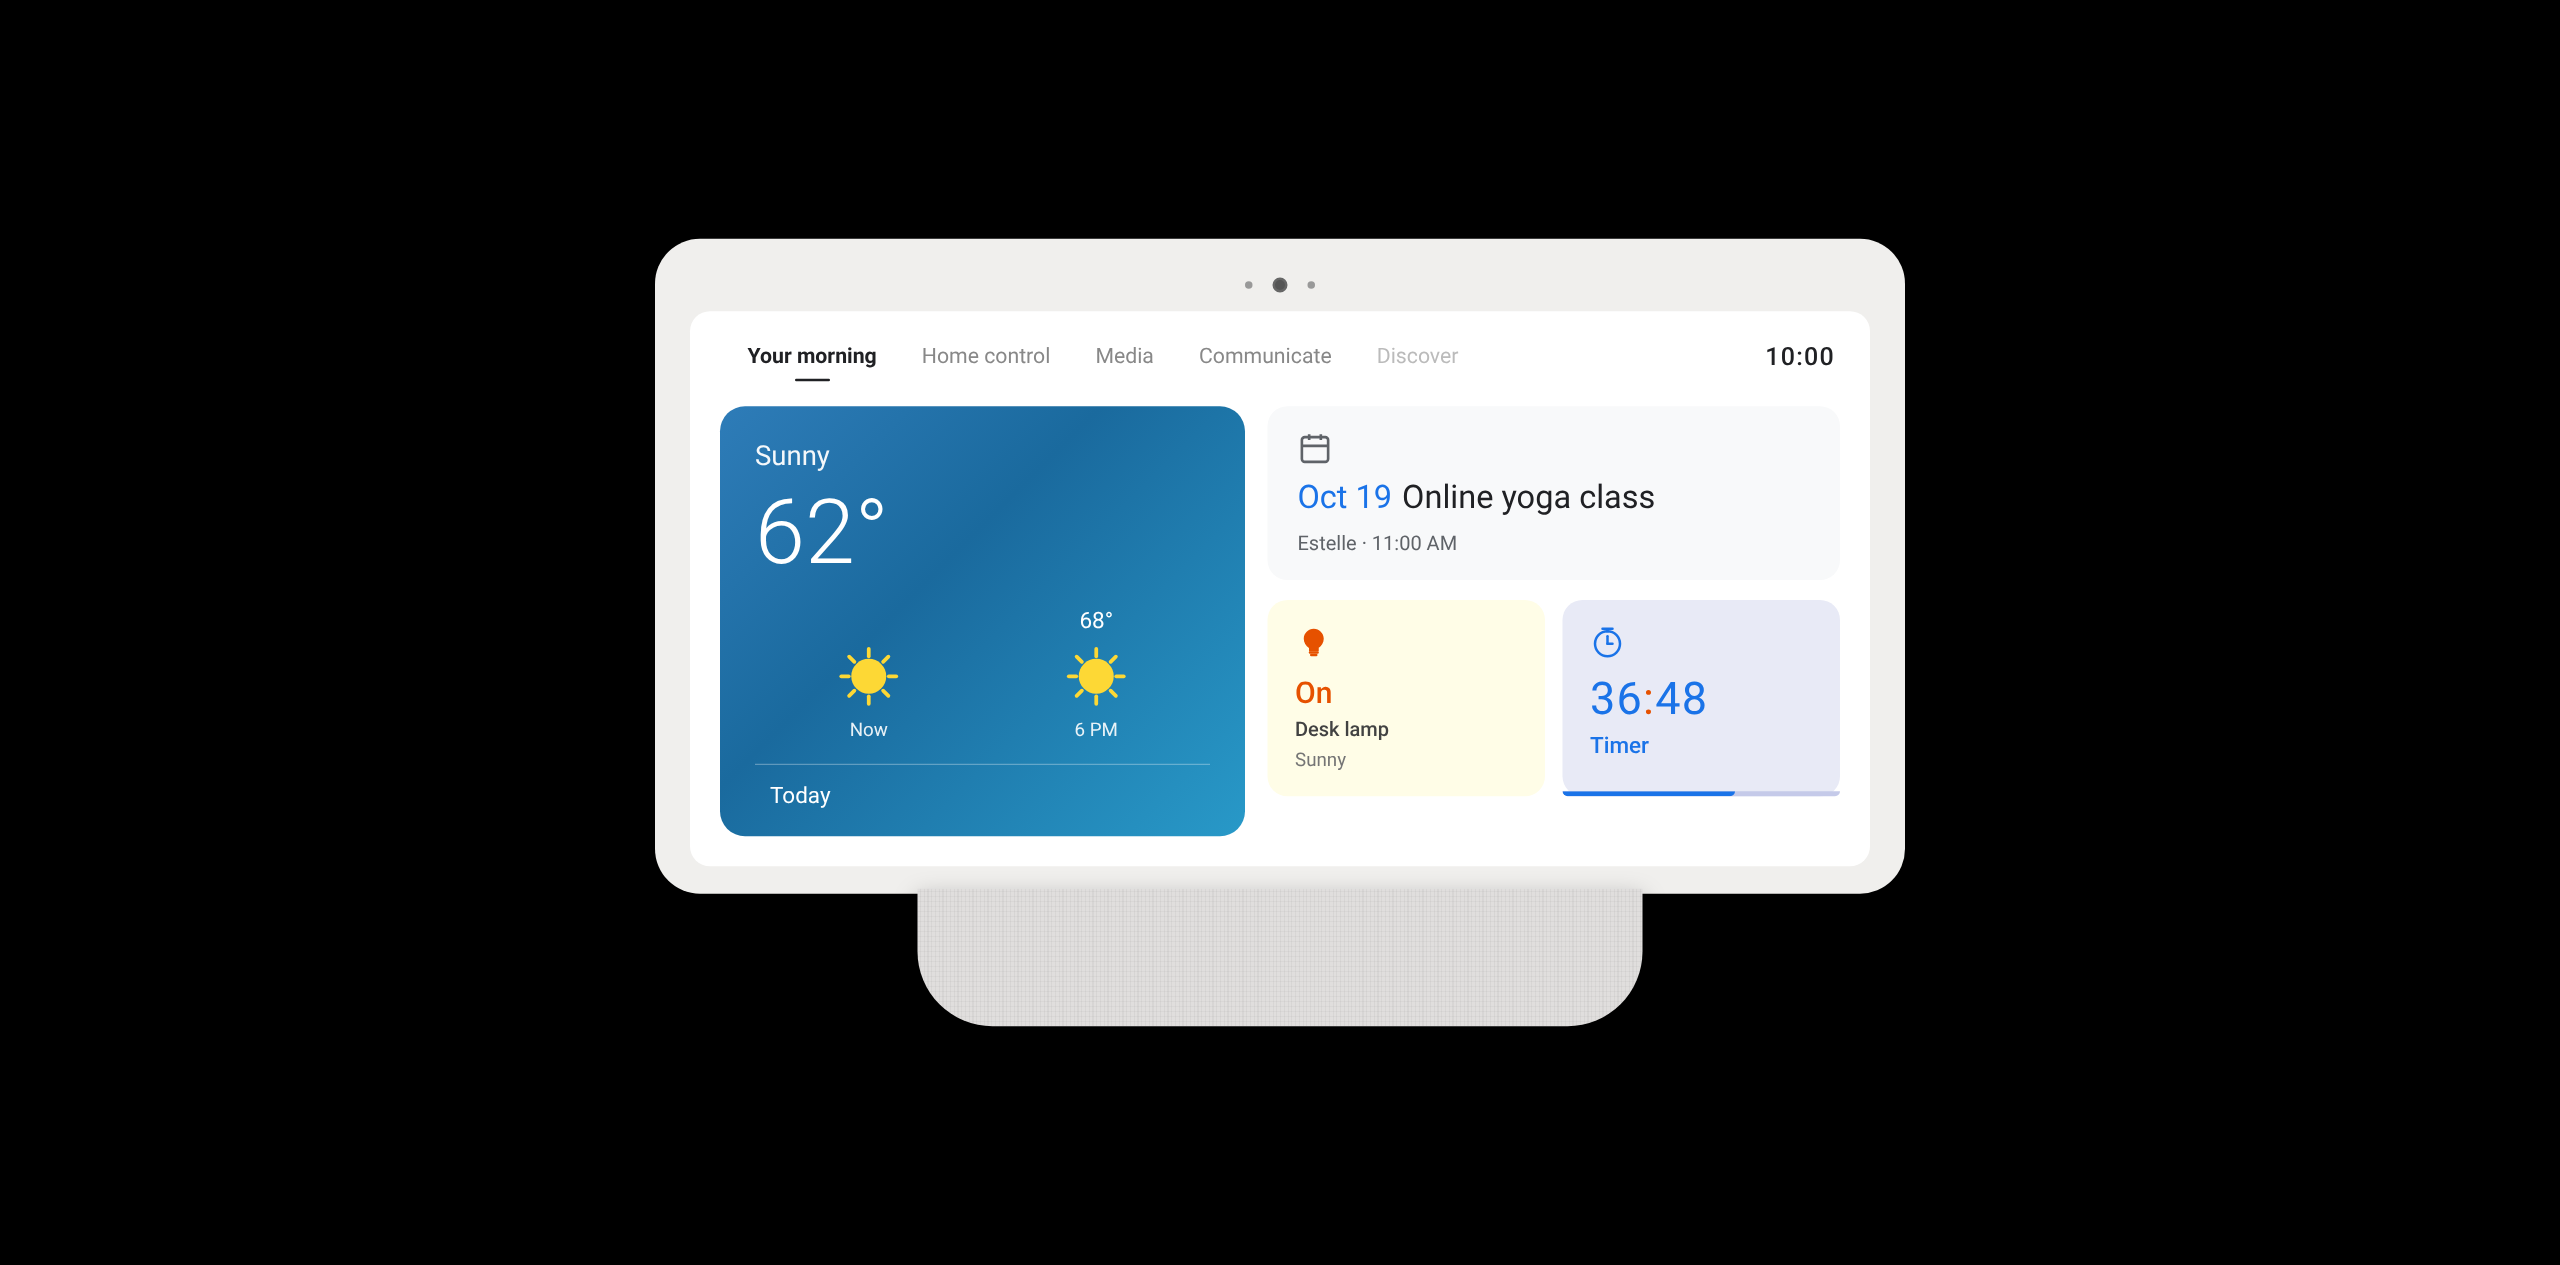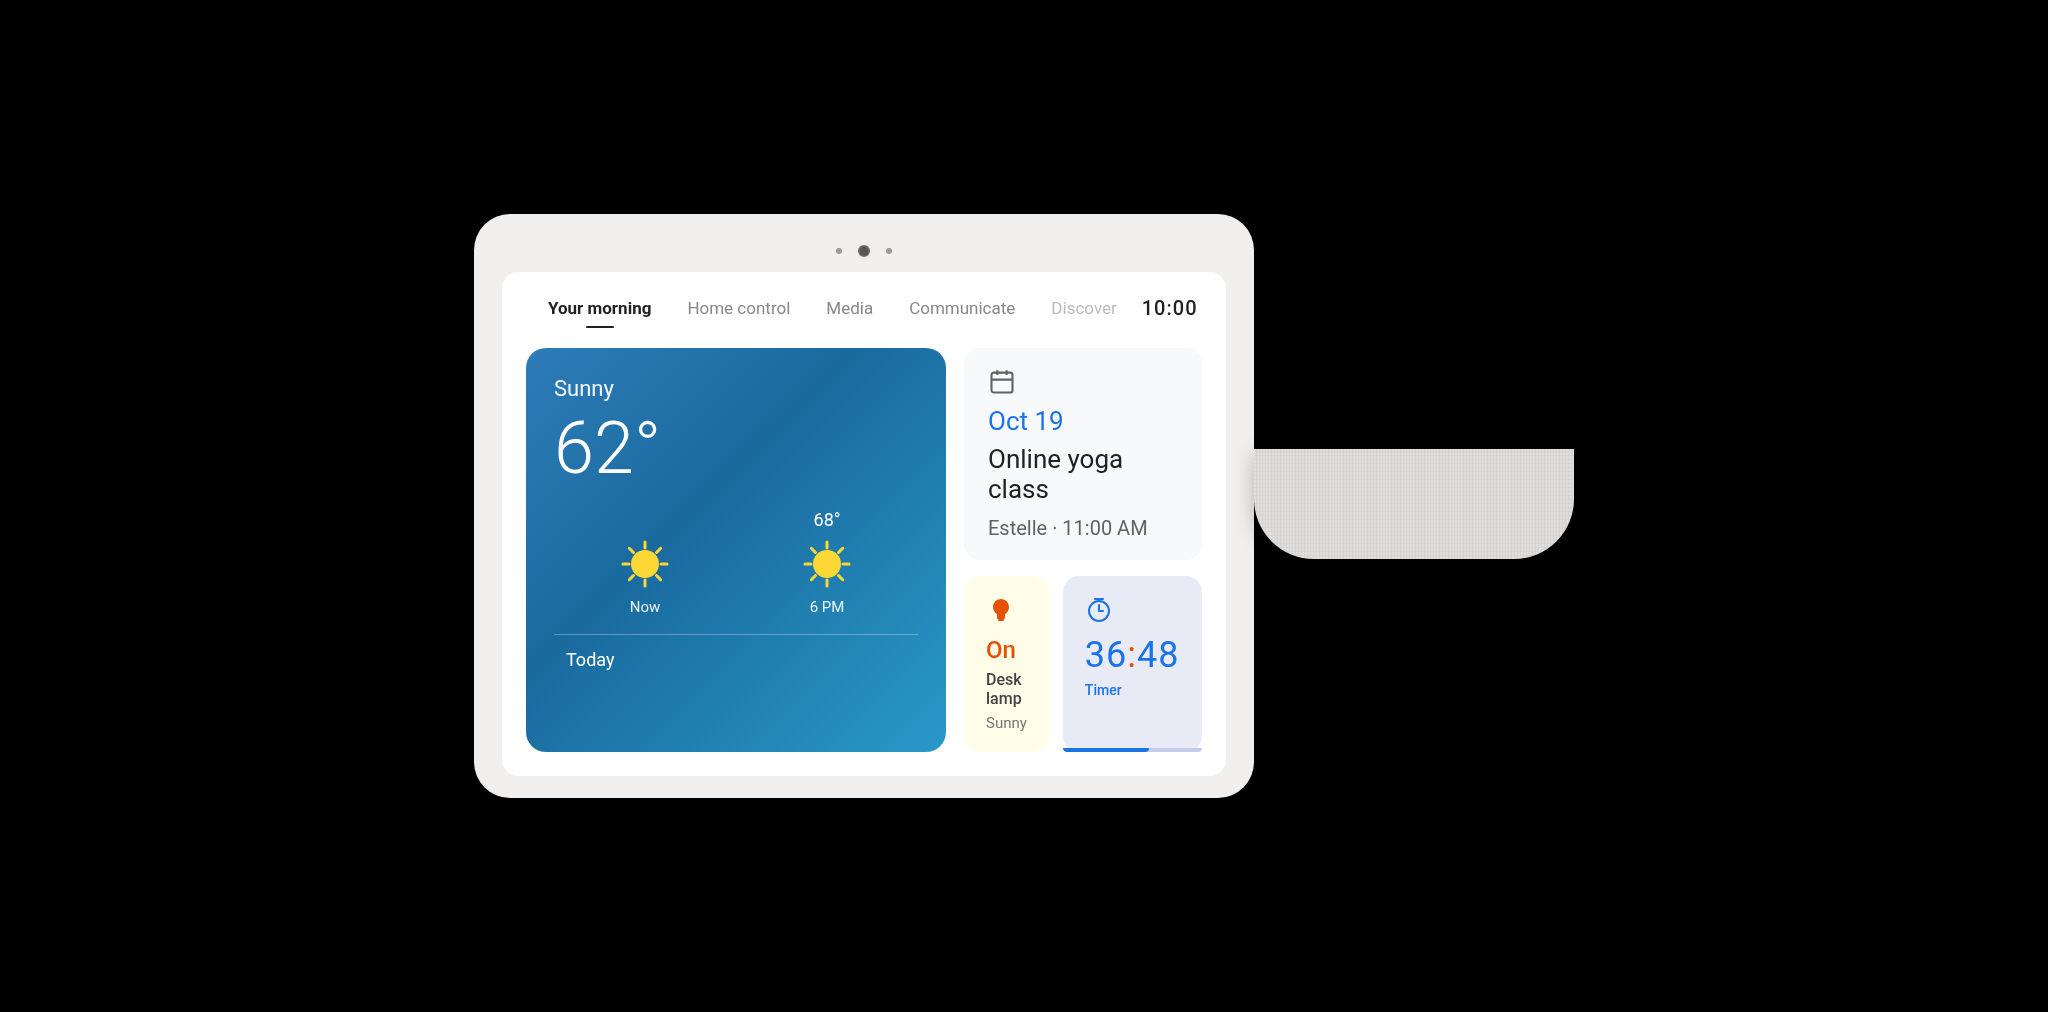--- a/index.html
+++ b/index.html
@@ -11,21 +11,21 @@
       width: 2048px;
       height: 1012px;
       font-family: 'Google Sans', 'Roboto', Arial, sans-serif;
       overflow: hidden;
     }
 
     .device-wrapper {
       position: relative;
       width: 1100px;
       display: flex;
-      flex-direction: row;
+      flex-direction: column;
       align-items: center;
     }
 
     
     .device-screen-housing {
       width: 1000px;
       background: #f0efed;
       border-radius: 36px;
       padding: 28px 28px 22px 28px;
       box-shadow: 0 8px 40px rgba(0,0,0,0.35), 0 2px 8px rgba(0,0,0,0.2);
@@ -215,21 +215,21 @@
       color: #1a73e8;
     }
 
     .calendar-title {
       font-size: 26px;
       font-weight: 400;
       color: #202124;
     }
 
     .calendar-subtitle {
-      font-size: 20px;
+      font-size: 16px;
       color: #5f6368;
       padding-top: 2px;
     }
 
     
     .bottom-row {
       display: flex;
       gap: 14px;
     }
 
@@ -278,21 +278,21 @@
       font-weight: 400;
       color: #1a73e8;
       letter-spacing: 1px;
     }
 
     .timer-time .colon {
       color: #e65100;
     }
 
     .timer-label {
-      font-size: 14px;
+      font-size: 18px;
       color: #1a73e8;
       font-weight: 500;
     }
 
     .timer-progress {
       position: absolute;
       bottom: 0;
       left: 0;
       right: 0;
       height: 4px;

